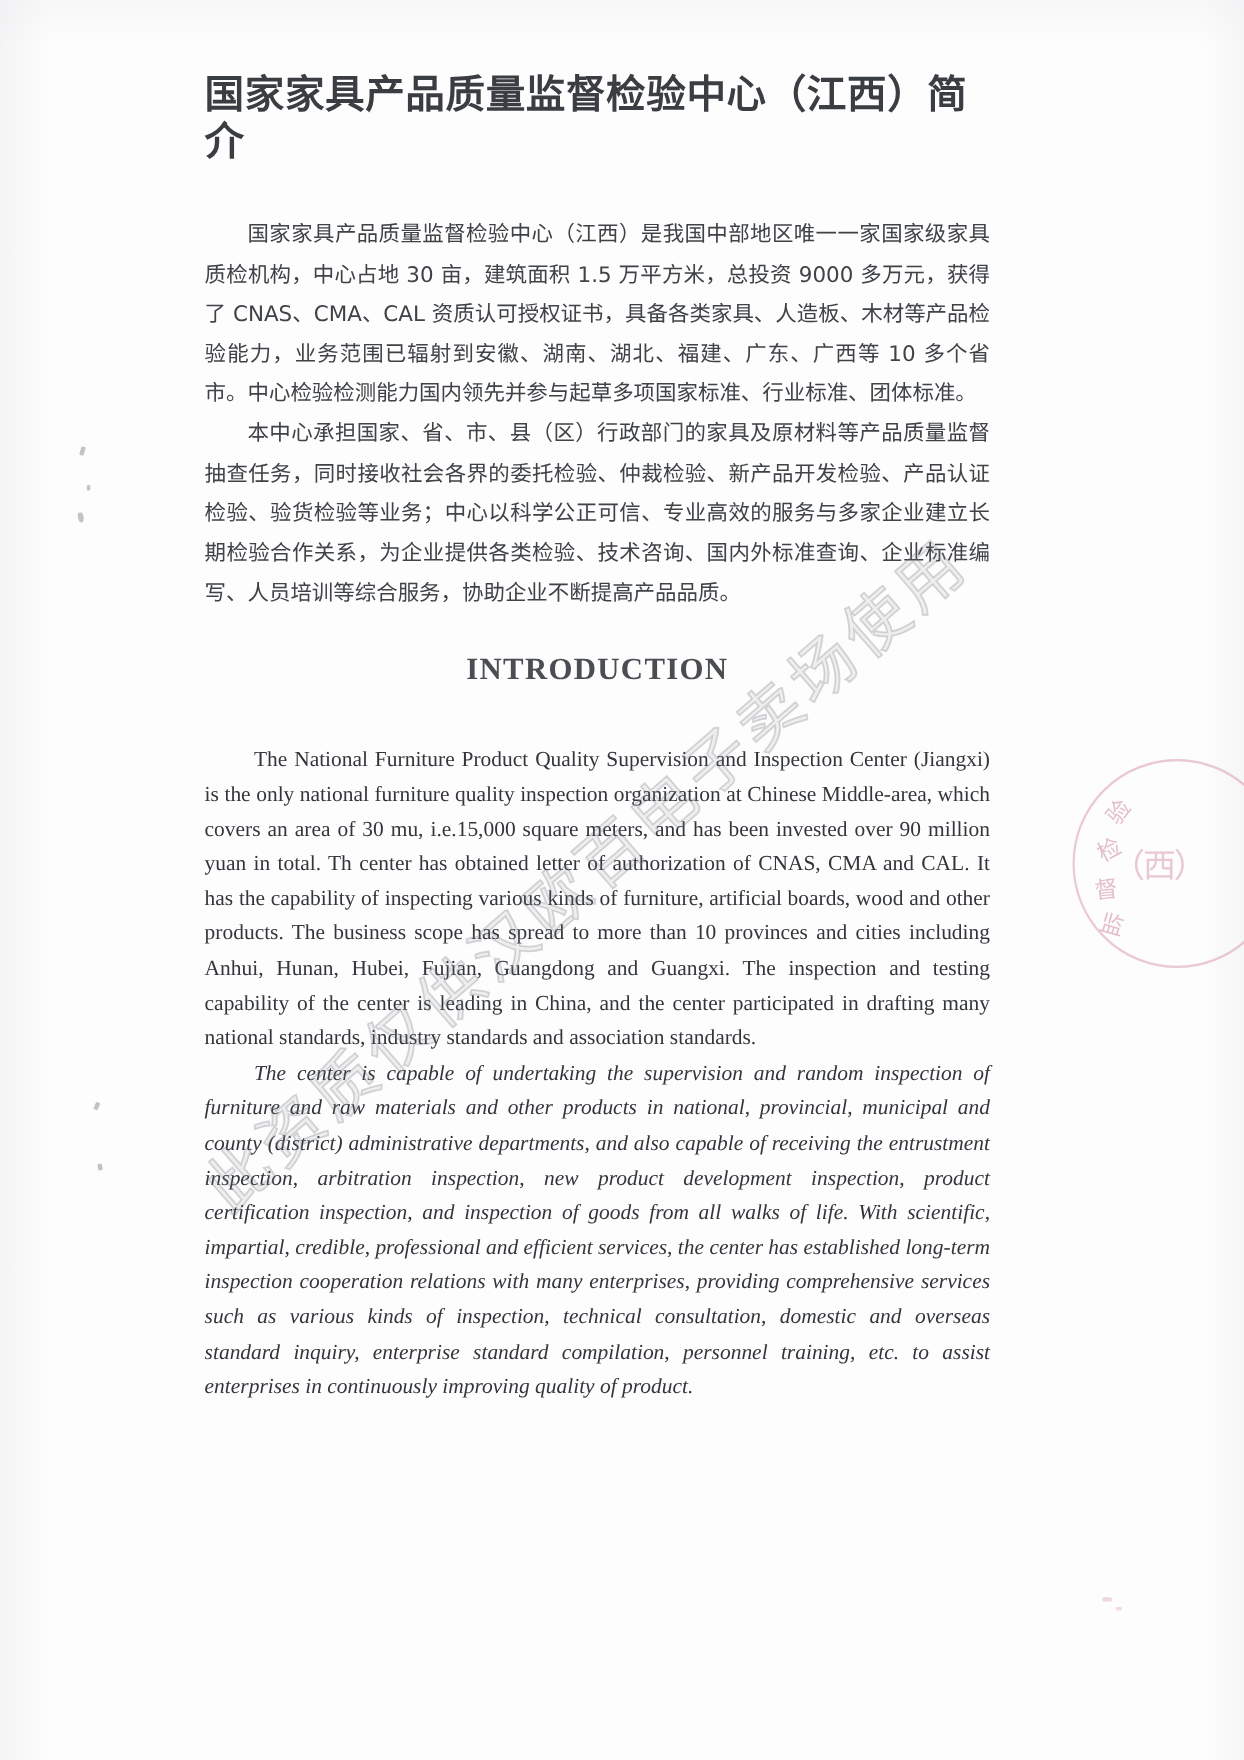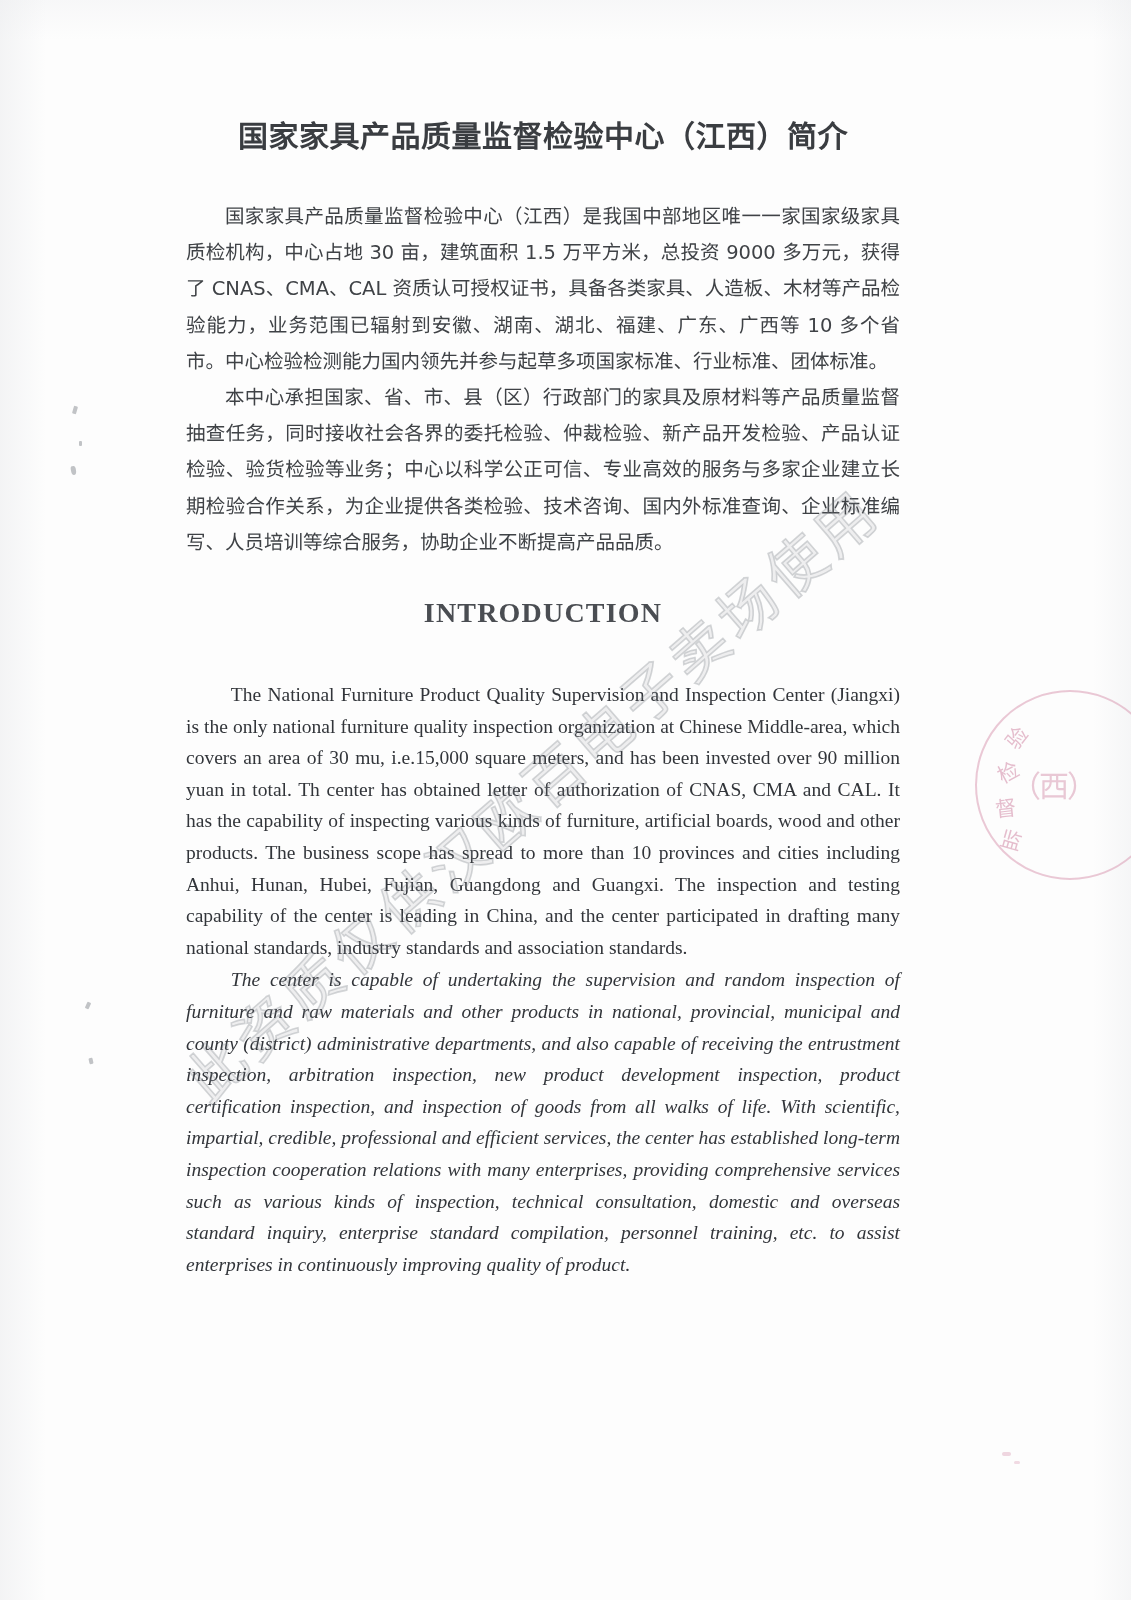--- a/index.html
+++ b/index.html
@@ -36,26 +36,25 @@
     position: absolute;
     left: 186px;
     top: 0;
     width: 714px;
   }
 
   
   .cn-title {
     font-family: "DejaVu Sans", "Liberation Sans", sans-serif;
     font-weight: bold;
-    font-size: 30px;
+    font-size: 36px;
     line-height: 1.2;
     color: #3a3d41;
-    text-align: center;
     letter-spacing: 0.5px;
-    margin-top: 119px;
+    margin-top: 65px;
   }
 
   
   .cn-p {
     font-family: "DejaVu Sans", "Liberation Sans", sans-serif;
     font-size: 19.5px;
     line-height: 36.2px;
     color: #3f4246;
     text-align: justify;
     text-align-last: left;

